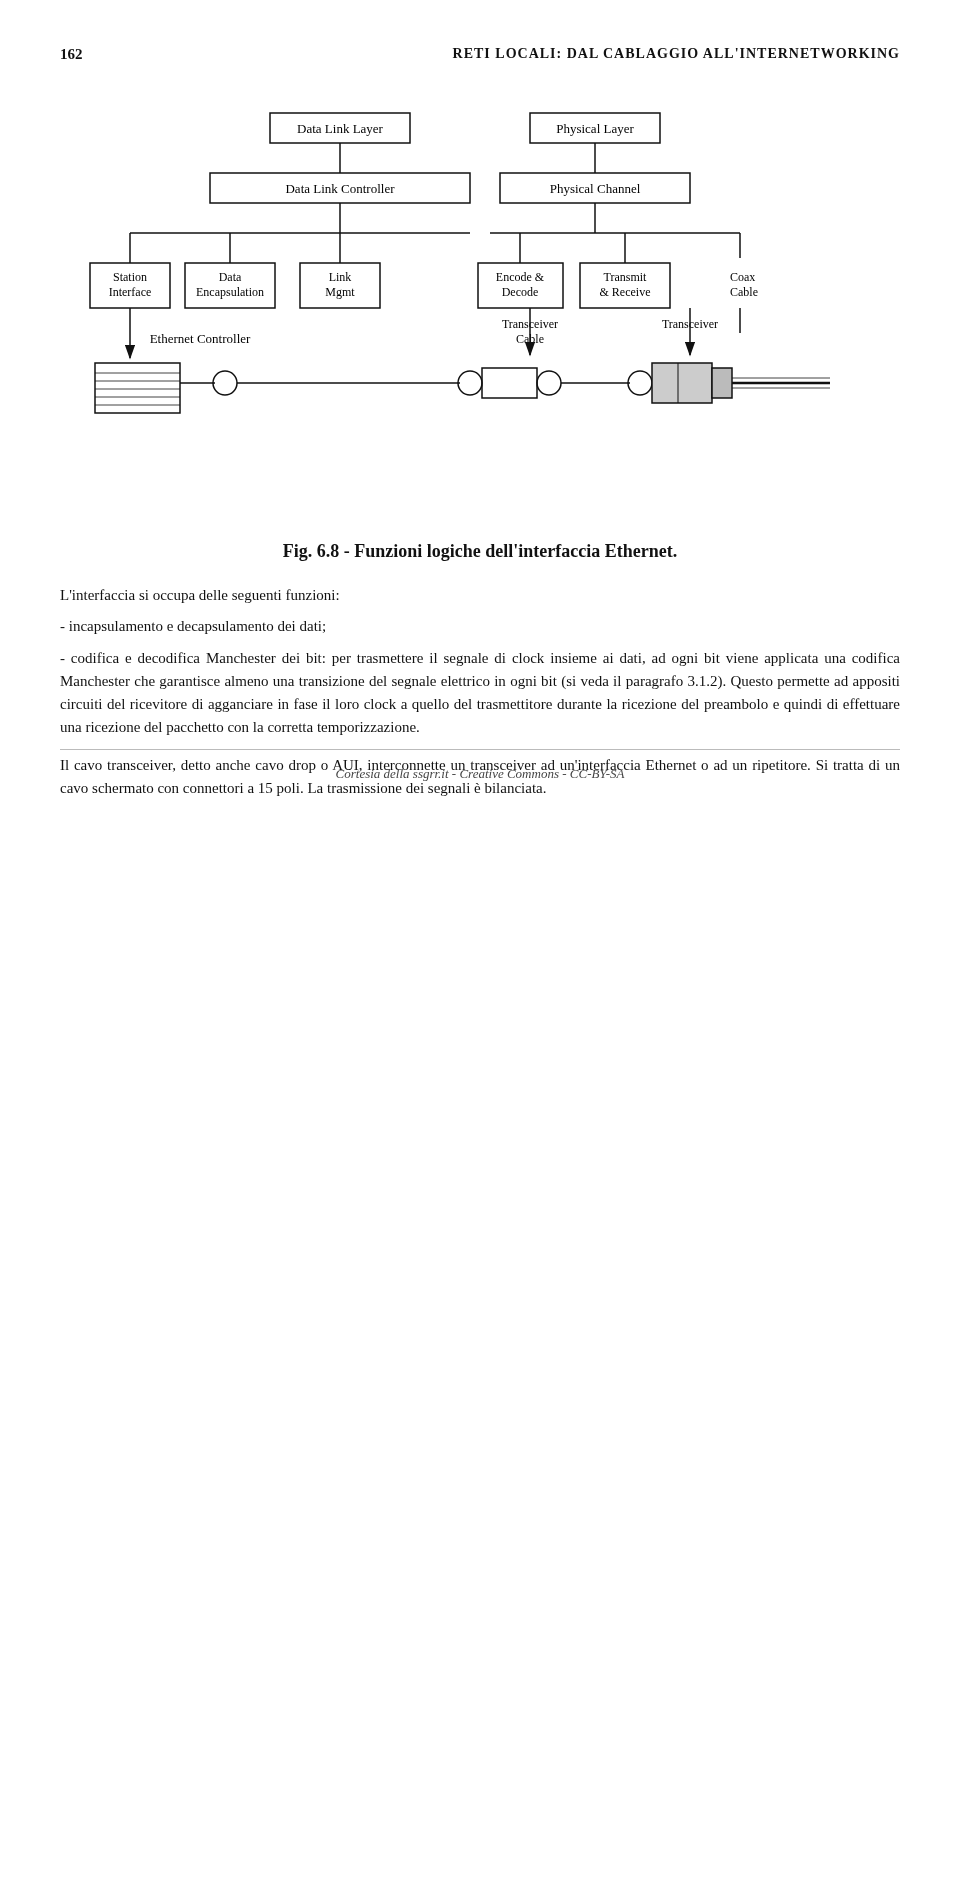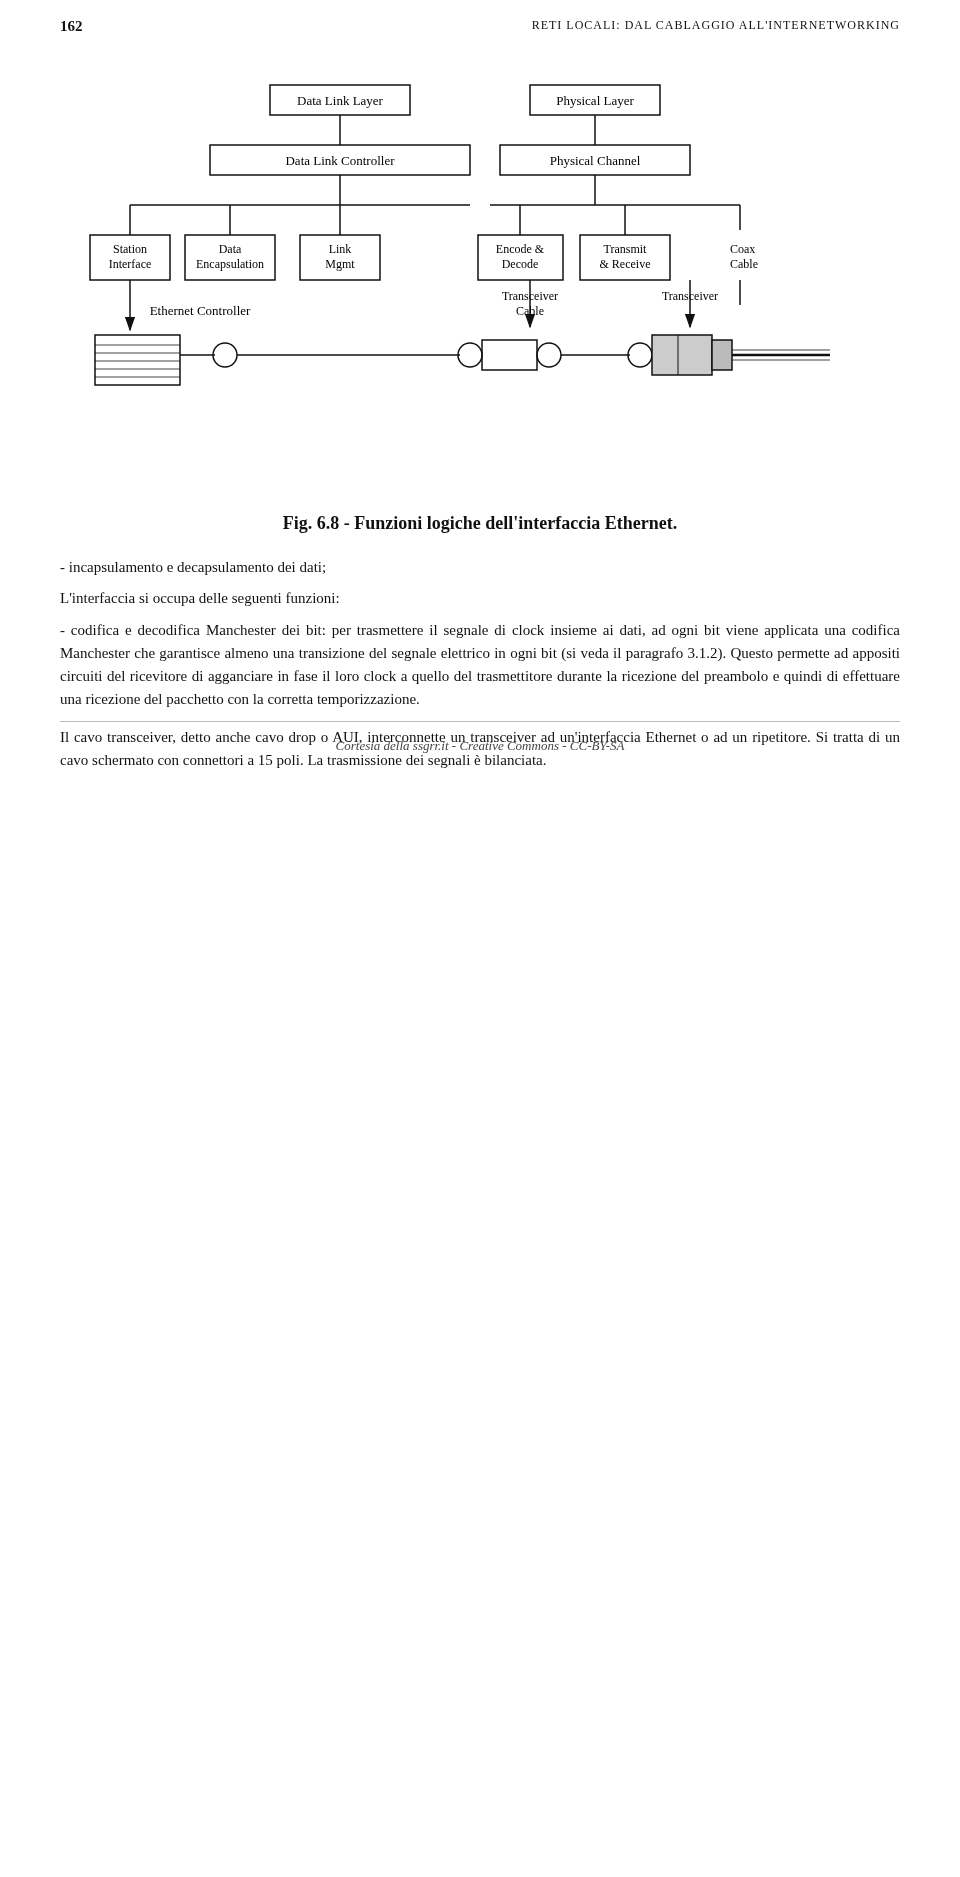--- a/index.html
+++ b/index.html
@@ -9,37 +9,38 @@
       font-size: 15px;
       color: #111;
       width: 960px;
       min-height: 1877px;
     }
 
     .page {
       width: 960px;
       padding: 0 60px;
       position: relative;
+      margin-top: 28px;
     }
 
     
     .page-header {
       display: flex;
       justify-content: space-between;
       align-items: flex-start;
       padding: 18px 0 10px 0;
       border-bottom: none;
     }
     .page-number {
       font-size: 15px;
       font-weight: bold;
     }
     .page-title-header {
-      font-size: 12px;
-      font-weight: normal;
+      font-size: 14px;
+      font-weight: bold;
       letter-spacing: 1px;
       text-transform: uppercase;
     }
 
     
     .diagram-container {
       margin: 30px auto 18px auto;
       display: flex;
       justify-content: center;
       text-align: center;
@@ -220,22 +221,22 @@
       <line x1="662" y1="285" x2="760" y2="285" stroke="#111" stroke-width="0.8"></line>
 
     </svg>
   </div>
 
   <p class="fig-caption">
     <strong>Fig. 6.8 - Funzioni logiche dell'interfaccia Ethernet.</strong>
   </p>
 
   <div class="body-text">
+    <p>L'interfaccia si occupa delle seguenti funzioni:</p>
     <p>- incapsulamento e decapsulamento dei dati;</p>
-    <p>L'interfaccia si occupa delle seguenti funzioni:</p>
     <p>- codifica e decodifica Manchester dei bit: per trasmettere il segnale di clock insieme ai dati, ad ogni bit viene applicata una codifica Manchester che garantisce almeno una transizione del segnale elettrico in ogni bit (si veda il paragrafo 3.1.2). Questo permette ad appositi circuiti del ricevitore di agganciare in fase il loro clock a quello del trasmettitore durante la ricezione del preambolo e quindi di effettuare una ricezione del pacchetto con la corretta temporizzazione.</p>
   </div>
 
 
   <div class="body-text">
     <p>Il cavo transceiver, detto anche cavo drop o AUI, interconnette un transceiver ad un'interfaccia Ethernet o ad un ripetitore. Si tratta di un cavo schermato con connettori a 15 poli. La trasmissione dei segnali è bilanciata.</p>
   </div>
 
   <div class="page-footer">Cortesia della ssgrr.it - Creative Commons - CC-BY-SA</div>
 </div>

